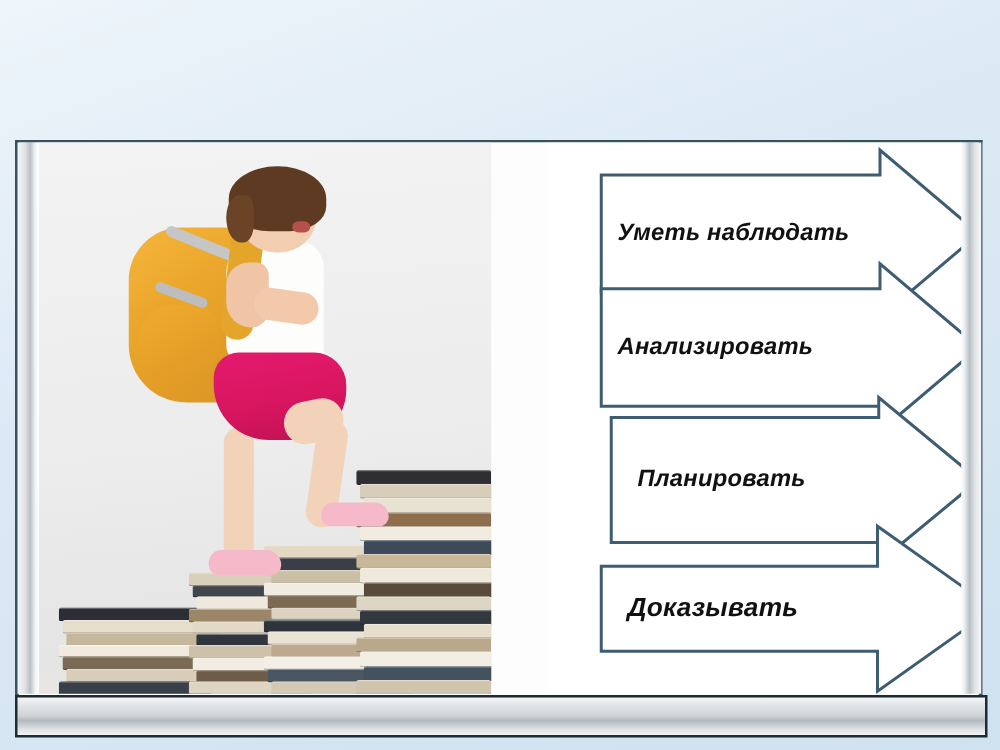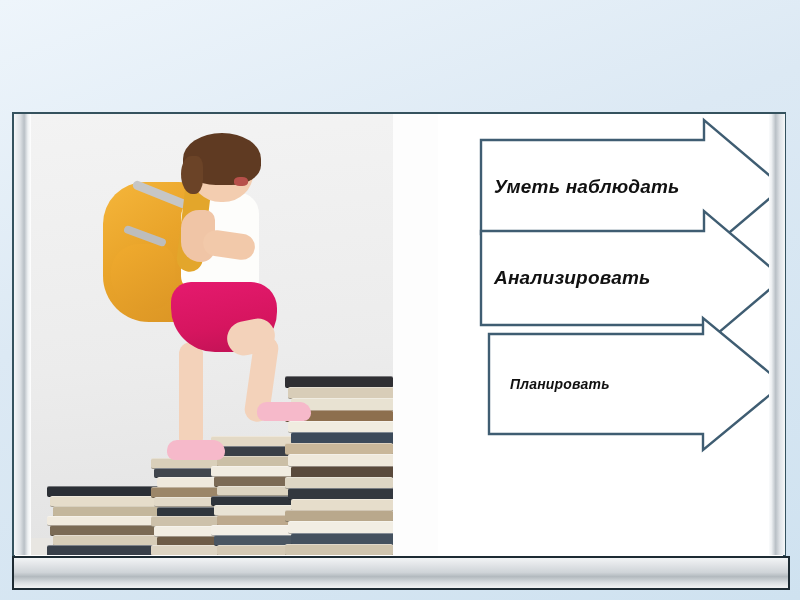--- a/index.html
+++ b/index.html
@@ -339,23 +339,29 @@
         <svg width="304" height="136" viewBox="0 0 304 136">
           <path d="M1,21 L224,21 L224,1 L303,68 L224,135 L224,115 L1,115 Z" fill="#ffffff" stroke="#3f5d72" stroke-width="2.4"></path>
         </svg>
         <div class="arrow-label" style="left:14px; top:0px; width:210px; height:136px; font-size:19px;">Анализировать</div>
       </div>
 
       <div class="arrow-wrap" style="left:50px; top:203px;">
         <svg width="296" height="134" viewBox="0 0 296 134">
           <path d="M1,17 L215,17 L215,1 L295,67 L215,133 L215,117 L1,117 Z" fill="#ffffff" stroke="#3f5d72" stroke-width="2.4"></path>
         </svg>
-        <div class="arrow-label" style="left:22px; top:0px; width:196px; height:134px; font-size:14px;">Планировать</div>
+        <div class="arrow-label" style="left:22px; top:0px; width:196px; height:134px; font-size:19px;">Планировать</div>
       </div>
 
+      <div class="arrow-wrap" style="left:42px; top:306px;">
+        <svg width="316" height="134" viewBox="0 0 316 134">
+          <path d="M1,33 L222,33 L222,1 L315,67 L222,133 L222,101 L1,101 Z" fill="#ffffff" stroke="#3f5d72" stroke-width="2.4"></path>
+        </svg>
+        <div class="arrow-label" style="left:22px; top:0px; width:200px; height:134px; font-size:21px;">Доказывать</div>
+      </div>
 
     </div>
   </div>
 
   <div id="bottom-bar" style="position:absolute; left:12px; top:556px; width:774px; height:30px;
               border:2px solid #1d2b33;
               background:linear-gradient(180deg,#f2f4f5 0%,#e2e5e8 22%,#cfd4d8 48%,#b3babf 62%,#d9dee1 82%,#f1f3f4 100%);"></div>
 
 </div>
 

